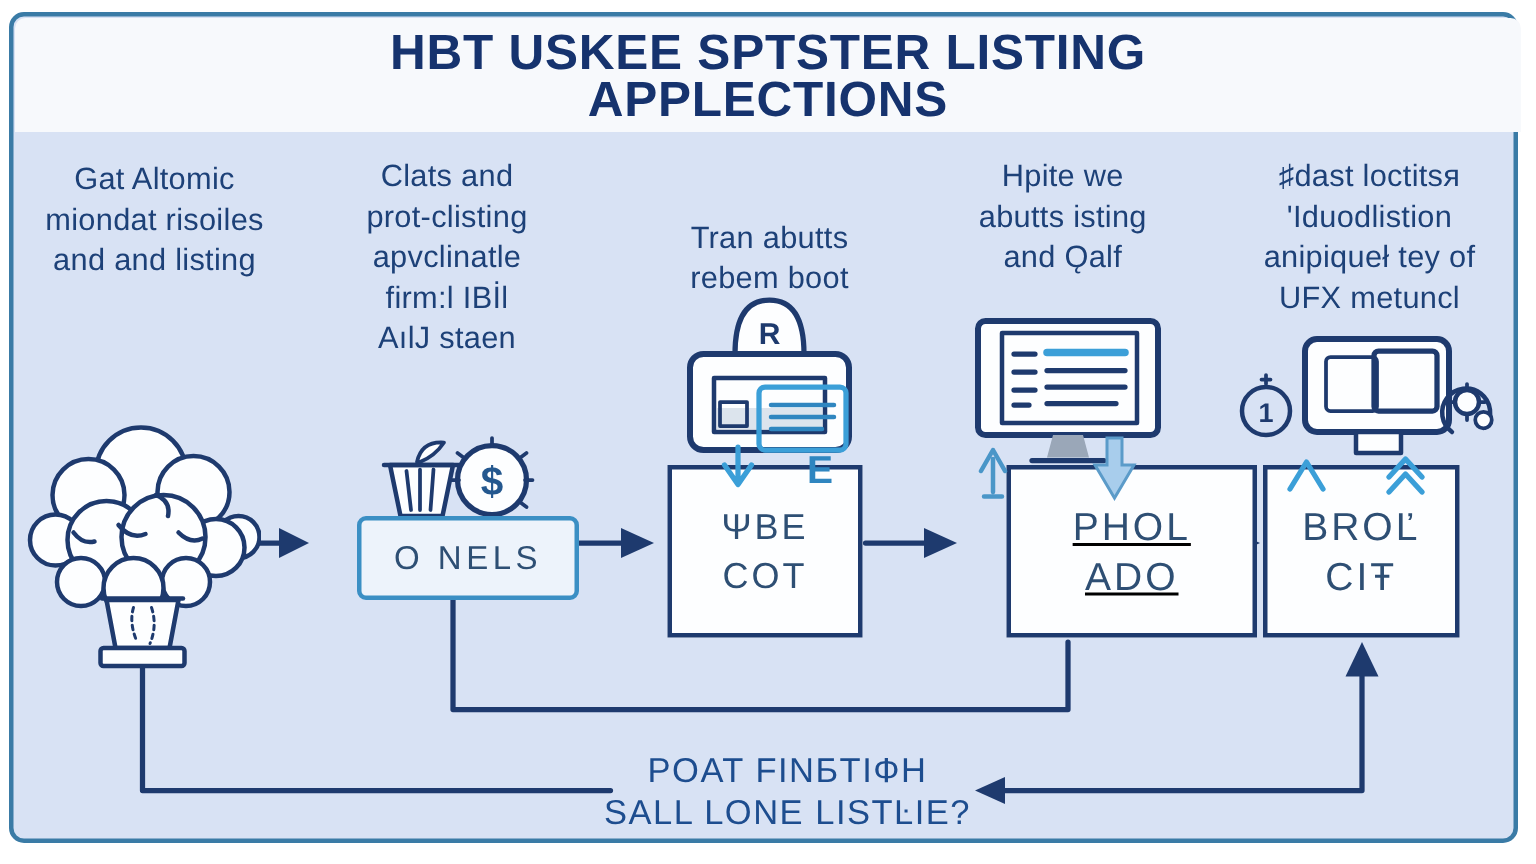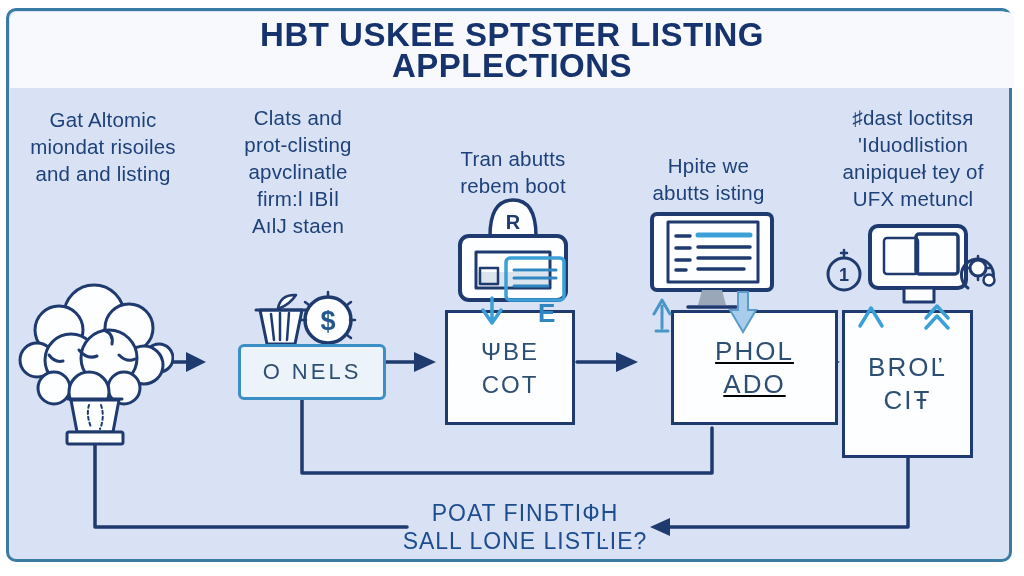--- a/index.html
+++ b/index.html
@@ -57,21 +57,21 @@
     <span>Clats and</span>
     <span>prot-clisting</span>
     <span>apvclinatle</span>
     <span>firm:l IBİl</span>
     <span>AılJ staen</span>
   </div>
   <div class="col" style="left:418px;top:104px;width:190px;margin-top:41px;">
     <span>Tran abutts</span>
     <span>rebem boot</span>
   </div>
-  <div class="col" style="left:616px;top:104px;width:185px;margin-top:48px;">
+  <div class="col" style="left:616px;top:104px;width:185px;">
     <span>Hpite we</span>
     <span>abutts isting</span>
     <span>and Ǫalf</span>
   </div>
   <div class="col" style="left:808px;top:104px;width:210px;">
     <span>♯dast loctitsя</span>
     <span>'Iduodlistion</span>
     <span>anipiqueł tey of</span>
     <span>UFX metuncl</span>
   </div>
@@ -205,21 +205,21 @@
       <span>ADO</span>
     </div>
   </div>
   <svg class="icon-svg" style="left:652px;top:294px;" width="30" height="42" viewBox="0 0 30 42">
     <path stroke="#4a96c8" stroke-width="3" fill="none" stroke-linecap="round" stroke-linejoin="round" d="M10,34 V12 M2,20 L10,6 L18,20 M4,37 H16"></path>
   </svg>
   <svg class="icon-svg" style="left:728px;top:290px;" width="30" height="46" viewBox="0 0 30 46">
     <path d="M10,2 H20 V20 H28 L15,42 L2,20 H10 Z" fill="#a8cdec" stroke="#5b9bc9" stroke-width="2"></path>
   </svg>
 
-  <div class="box" style="left:842px;top:310px;width:131px;height:148px;">
+  <div class="box" style="left:842px;top:310px;width:131px;height:115px;">
     <div class="box-hdr"></div>
     <div class="box-lbl">
       <span>BROĽ</span>
       <span>CIŦ</span>
     </div>
   </div>
   <svg class="icon-svg" style="left:856px;top:300px;" width="30" height="34" viewBox="0 0 30 34">
     <path class="cy" stroke-width="3.5" fill="#d6e8f7" d="M4,26 L15,8 L26,26"></path>
   </svg>
   <svg class="icon-svg" style="left:922px;top:298px;" width="30" height="36" viewBox="0 0 30 36">

